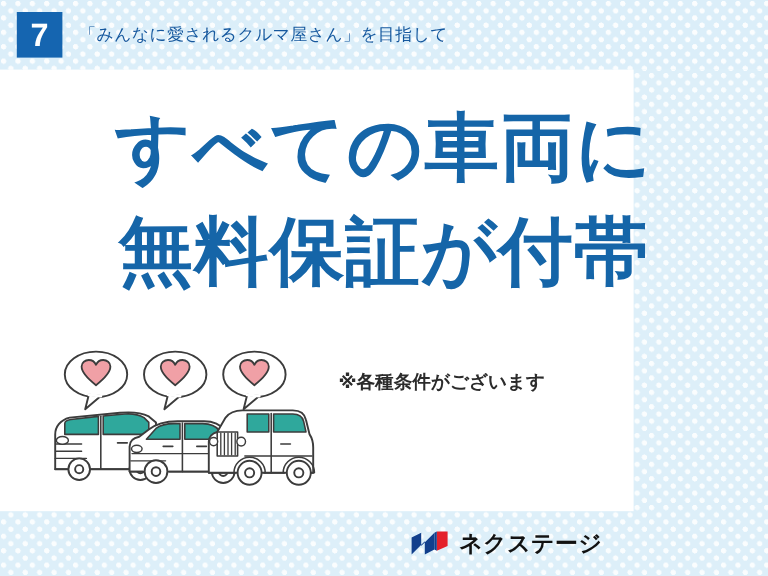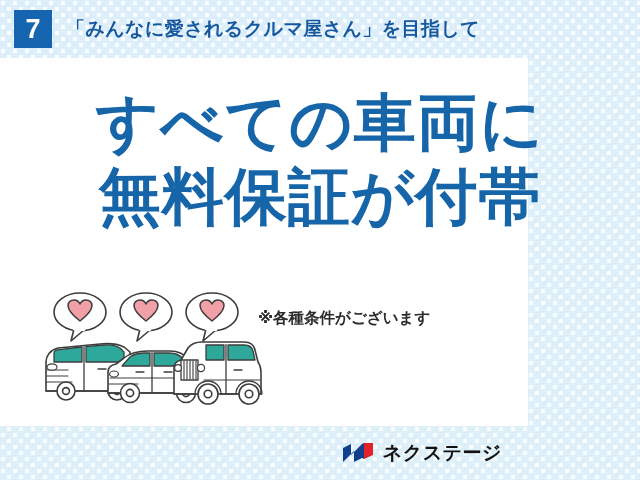--- a/index.html
+++ b/index.html
@@ -48,22 +48,22 @@
     display: flex;
     align-items: center;
     justify-content: center;
     line-height: 1;
     flex: 0 0 auto;
     font-family: "Liberation Sans", "DejaVu Sans", sans-serif;
   }
   #header-title {
     margin-left: 14px;
     color: #16589e;
-    font-size: 19px;
-    font-weight: bold;
+    font-size: 14px;
+    font-weight: normal;
     letter-spacing: 0.4px;
     white-space: nowrap;
   }
 
   
   #panel {
     position: absolute;
     left: 0;
     top: 58px;
     width: 528px;
@@ -83,21 +83,21 @@
     line-height: 1.0;
     font-family: "DejaVu Sans", "Liberation Sans", sans-serif;
   }
   #headline .hl-line {
     display: block;
     font-size: 62px;
     letter-spacing: 1px;
     white-space: nowrap;
   }
   #headline .hl-line.l2 {
-    margin-top: 12px;
+    margin-top: 25px;
   }
 
   
   #illustration {
     position: absolute;
     left: 38px;
     top: 232px;
     width: 230px;
     height: 120px;
   }
@@ -109,21 +109,21 @@
     left: 258px;
     top: 248px;
     width: 370px;
     color: #2b2b2b;
     font-size: 17.5px;
     font-weight: bold;
     line-height: 1.55;
     font-family: "DejaVu Sans", "Liberation Sans", sans-serif;
   }
   #body-copy .bc-line { display: block; white-space: nowrap; }
-  #body-copy .bc-note { font-size: 15.5px; }
+  #body-copy .bc-note { font-size: 15.5px; margin-left: 24px; }
 
   
   #footer {
     position: absolute;
     left: 0;
     top: 426px;
     width: 524px;
     height: 54px;
     display: flex;
     align-items: center;

